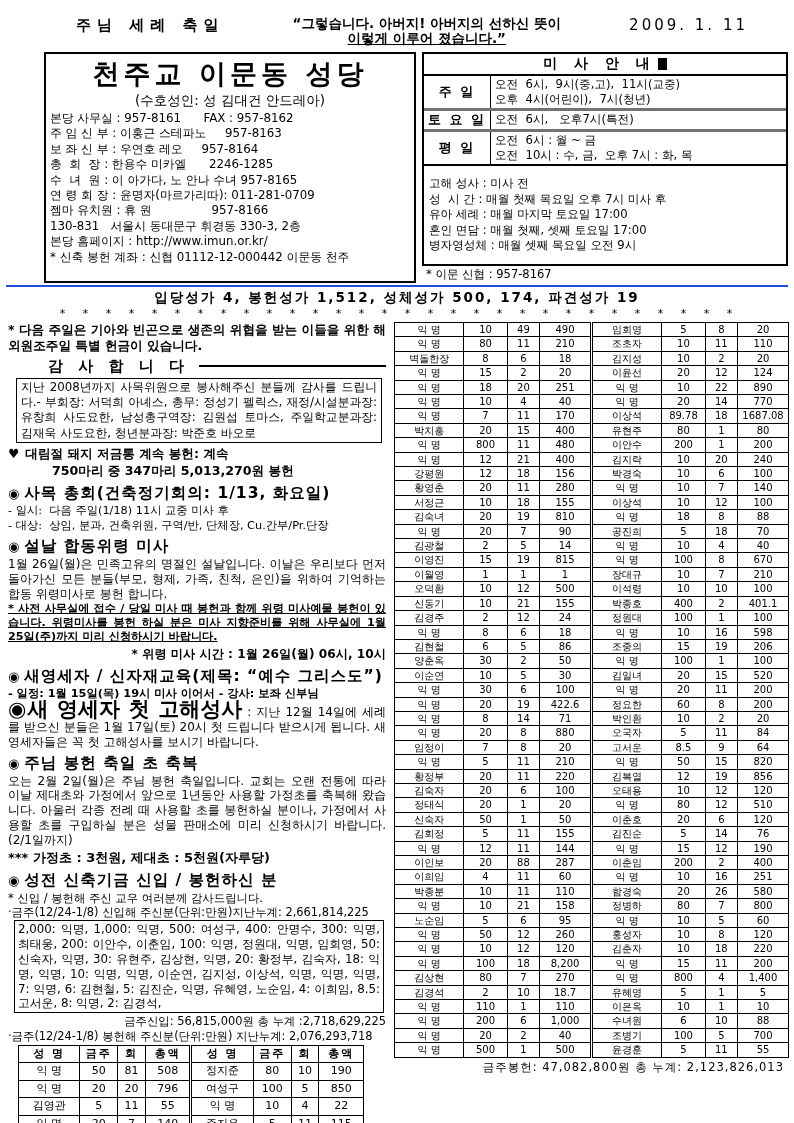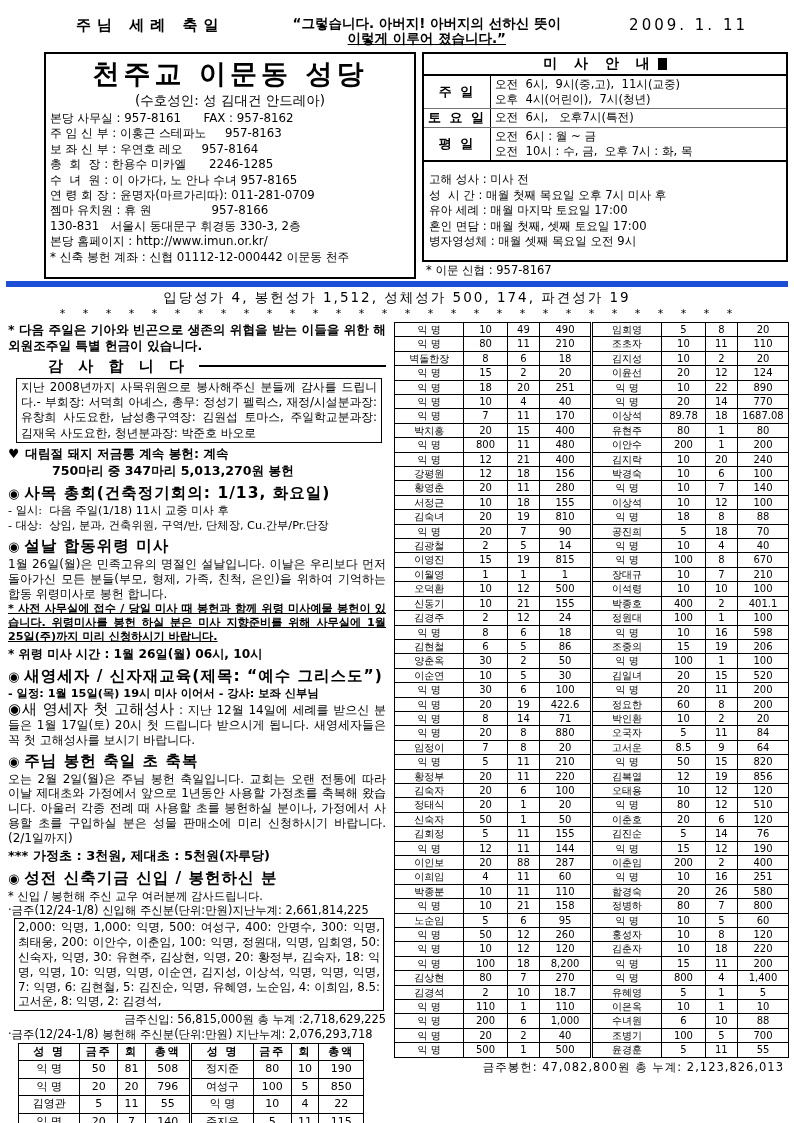--- a/index.html
+++ b/index.html
@@ -20,49 +20,49 @@
   .church-box{border:2px solid #000;width:372px;margin-left:38px;box-sizing:border-box;padding:2px 4px;}
   .church-title{text-align:center;font-size:27px;font-weight:bold;letter-spacing:4px;}
   .church-patron{text-align:center;font-size:13.5px;margin-bottom:1px;}
   .church-line{font-size:11.8px;line-height:15.4px;white-space:pre-wrap;}
   .mass-wrap{flex:1;margin-left:6px;display:flex;flex-direction:column;}
   .mass-box{border:2px solid #000;box-sizing:border-box;flex:1;}
   .mass-title{border-bottom:2px solid #000;text-align:center;font-weight:bold;font-size:14px;letter-spacing:6px;padding:1px 0;}
   .blk{display:inline-block;width:9px;height:12px;background:#000;margin-left:2px;vertical-align:middle;}
   .mass-schedule{border-bottom:2px solid #000;}
   .mass-row{display:flex;}
-  .mass-row + .mass-row{border-top:1px solid #737373;}
+  .mass-row + .mass-row{border-top:3px solid #737373;}
   .mass-label{width:66px;border-right:1px solid #000;font-weight:bold;font-size:13px;display:flex;align-items:center;justify-content:center;letter-spacing:2px;}
   .mass-times{flex:1;padding:1px 4px;}
   .mass-time{font-size:11.6px;line-height:15px;white-space:pre-wrap;}
   .mass-notes{padding:10px 5px;}
   .mass-note{font-size:11.6px;line-height:15.6px;white-space:pre-wrap;}
   .credit{font-size:11.5px;padding:1px 4px;}
   
-  .hymn-sep{border-top:6px solid #1d4ed8;margin-top:2px;text-align:center;font-weight:normal;font-size:13.5px;letter-spacing:2px;padding-top:2px;}
+  .hymn-sep{border-top:2px solid #1d4ed8;margin-top:2px;text-align:center;font-weight:bold;font-size:13.5px;letter-spacing:2px;padding-top:2px;}
   .stars{text-align:center;font-size:11px;letter-spacing:2px;word-spacing:10px;line-height:13px;}
   
   .main{display:flex;margin-top:2px;}
   .left-col{width:378px;flex:0 0 378px;padding:0 2px;}
   .right-col{flex:1;margin-left:6px;}
   .charity{font-weight:bold;font-size:12.6px;line-height:16px;}
   .thanks-head{display:flex;align-items:center;margin:3px 0 2px 0;}
   .thanks-title{font-weight:bold;font-size:15px;letter-spacing:5px;margin-left:40px;}
   .head-rule{flex:1;border-top:2px solid #000;margin-left:10px;}
   .thanks-box{border:1.5px solid #000;padding:1px 4px;font-size:11.8px;line-height:15.2px;text-align:justify;margin:0 4px 3px 8px;}
   .piggy1{font-weight:bold;font-size:12.6px;}
   .piggy1 .heart{margin-right:6px;}
   .piggy2{font-weight:bold;font-size:12.6px;margin-left:44px;}
   .sec-head{font-weight:bold;font-size:15.5px;margin-top:3px;letter-spacing:1px;}
   .sec-head .bullet{font-size:13px;margin-right:4px;}
   .sub-line{font-size:11.3px;line-height:14.8px;white-space:pre-wrap;}
   .body-txt{font-size:12px;line-height:14.8px;text-align:justify;}
   .note-bu{font-weight:bold;text-decoration:underline;font-size:11.2px;line-height:14.2px;text-align:justify;}
-  .time-line{font-weight:bold;font-size:12.2px;margin:2px 0;}
-  .inline-head{font-weight:normal;font-size:15px;}
+  .time-line{font-weight:bold;font-size:12.2px;margin:2px 0;text-align:right;}
+  .inline-head{font-weight:bold;font-size:21px;}
   .candle-price{font-weight:bold;font-size:13px;margin-top:1px;}
   .fund-sub{font-size:11.4px;line-height:14.4px;}
   .fund-box{border:1.5px solid #000;padding:1px 3px;font-size:11.8px;line-height:14.8px;text-align:justify;margin:1px 2px 1px 6px;}
   .fund-total{font-size:11.4px;text-align:right;}
   
   .dtable{display:table;border-collapse:collapse;table-layout:fixed;}
   .tgroup{display:table-row-group;margin-top:39px;}
   .tr{display:table-row;}
   .td{display:table-cell;border:1px solid #000;text-align:center;overflow:hidden;white-space:nowrap;}
   .td:nth-child(5){border-left:3px double #000;}

